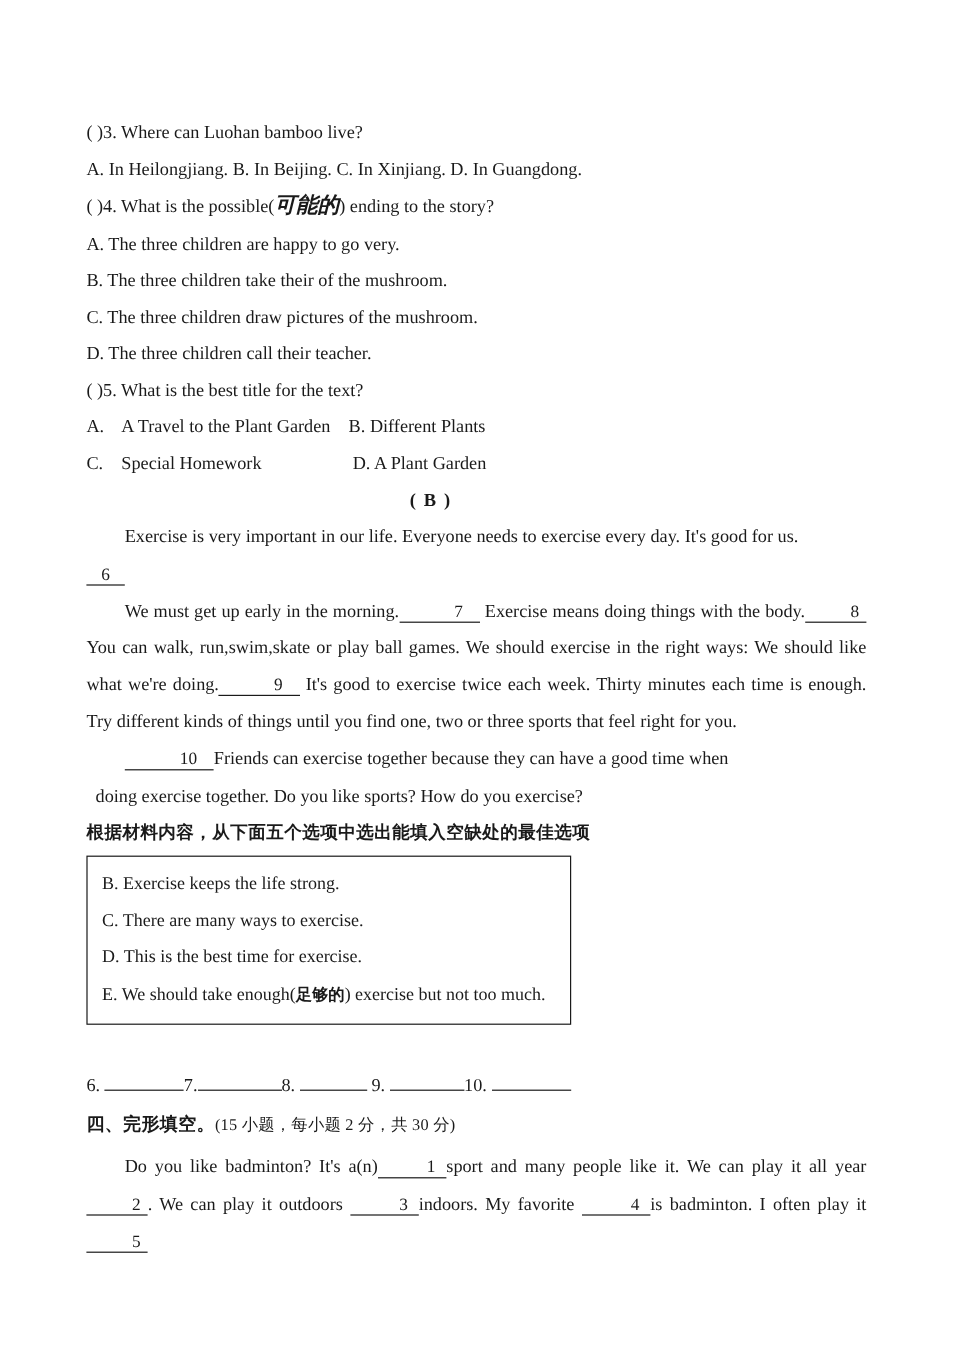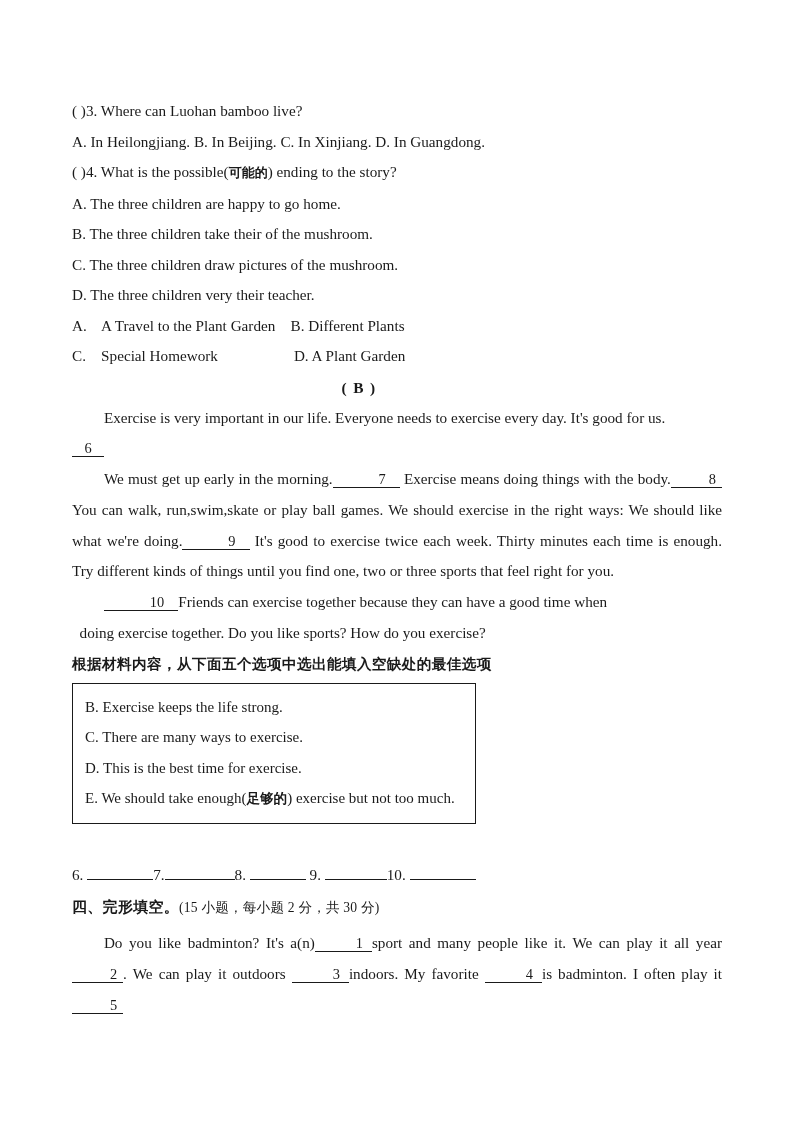--- a/index.html
+++ b/index.html
@@ -128,38 +128,40 @@
     font-size: 15.2px;
     line-height: 31px;
     text-align: justify;
     text-justify: inter-word;
   }
   .cloze.indent { text-indent: 2.1em; }
 
   .inline-cn {
     font-family: "DejaVu Sans", "Liberation Sans", sans-serif;
     font-weight: bold;
-    font-size: 13px;
+    font-size: 18px;
+    font-style: italic;
   }
 </style>
 </head>
 <body>
 
 <div class="page">
   <div class="content">
 
     <div class="q-line">(      )3. Where can Luohan bamboo live?</div>
     <div class="opt-line">A. In Heilongjiang.    B. In Beijing. C. In Xinjiang.          D. In Guangdong.</div>
 
     <div class="q-line"><span>(      )4. What is the possible(</span><span class="inline-cn">可能的</span><span>) ending to the story?</span></div>
-    <div class="opt-line">A. The three children are happy to go home.</div>
+    <div class="opt-line">A. The three children are happy to go very.</div>
     <div class="opt-line">B. The three children take their of the mushroom.</div>
     <div class="opt-line">C. The three children draw pictures of the mushroom.</div>
-    <div class="opt-line">D. The three children very their teacher.</div>
+    <div class="opt-line">D. The three children call their teacher.</div>
 
+    <div class="q-line">(      )5. What is the best title for the text?</div>
     <div class="opt-line" style="white-space:pre">A.    A Travel to the Plant Garden    B. Different Plants</div>
     <div class="opt-line" style="white-space:pre">C.    Special Homework                    D. A Plant Garden</div>
 
     <div class="answer-mark">(  B  )</div>
 
     <div class="passage indent"><span>Exercise is very important in our life. Everyone needs to exercise every day. It's good for us.</span></div>
     <div class="passage hang"><span class="blank">6</span></div>
 
     <div class="passage indent"><span>We must get up early in the morning.</span><span class="blank wide">7</span> <span>Exercise means doing things with the body.</span><span class="blank narrow">8</span> <span>You can walk, run,swim,skate or play ball games. We should exercise in the right ways: We should like what we're doing.</span><span class="blank wide">9</span> <span>It's good to exercise twice each week. Thirty minutes each time is enough. Try different kinds of things until you find one, two or three sports that feel right for you.</span></div>
 

